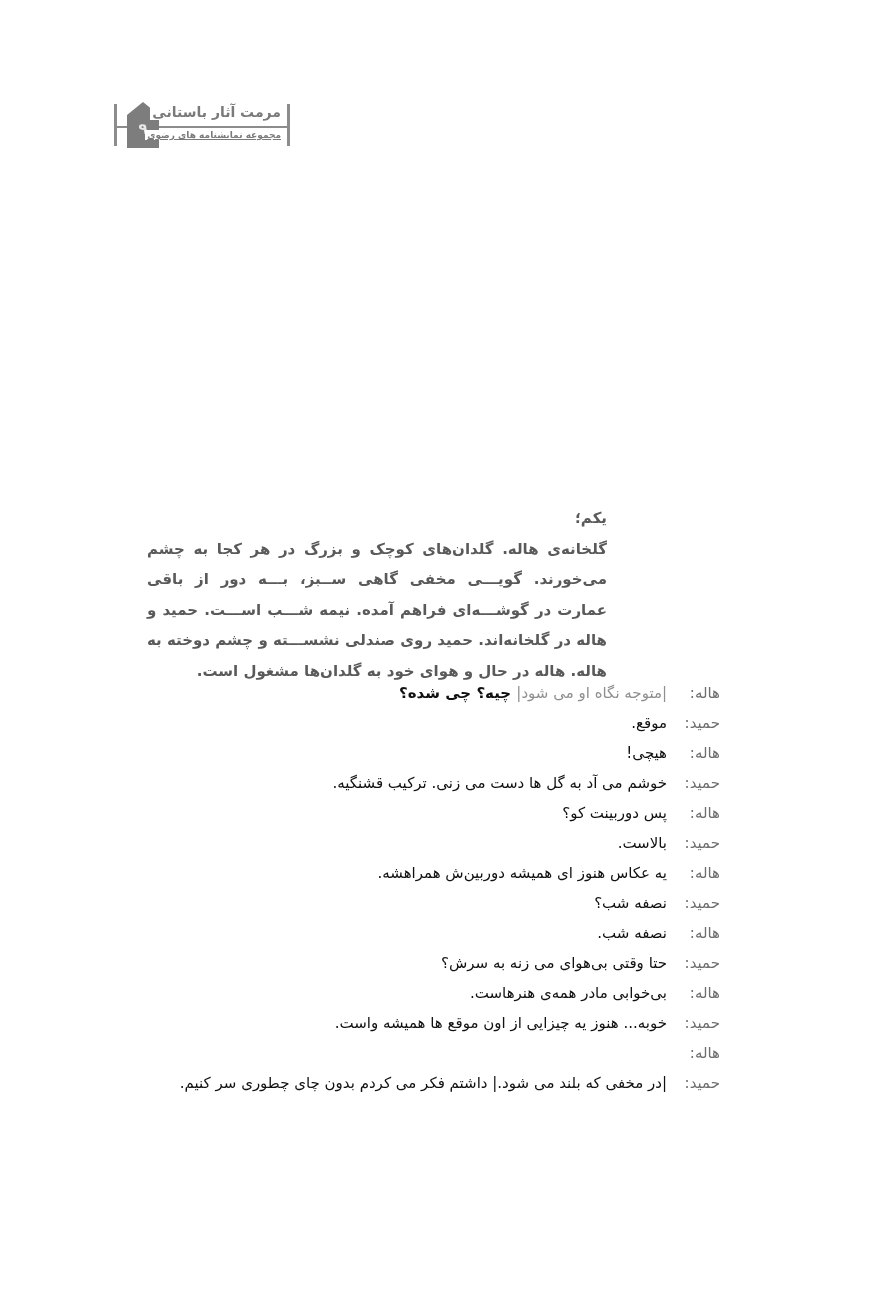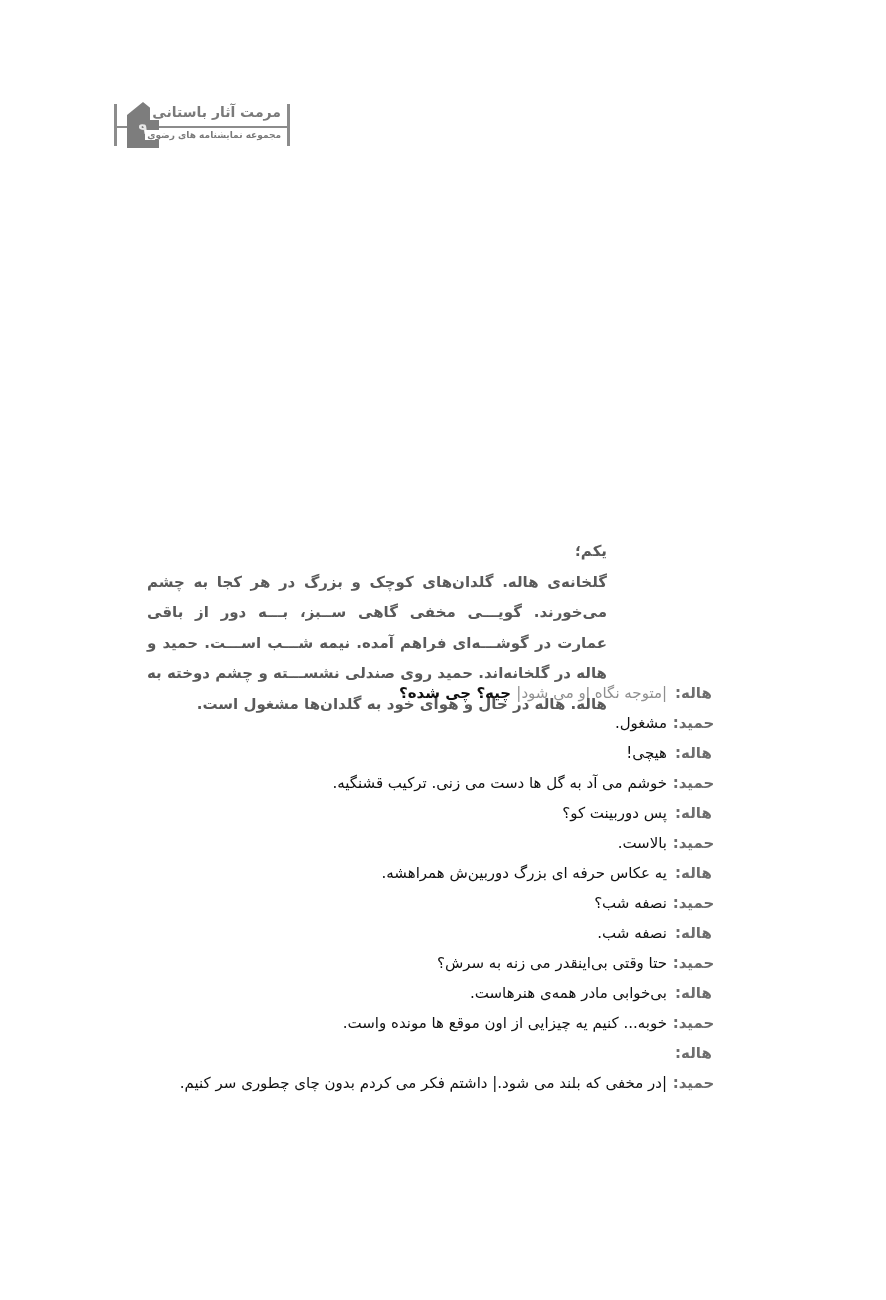--- a/index.html
+++ b/index.html
@@ -49,58 +49,58 @@
       position: absolute; right: 7px; top: 2px;
       font-size: 14px; font-weight: bold; color: #7a7a7a;
       letter-spacing: 0.5px;
       white-space: nowrap;
       background: #fff; padding: 0 2px;
     }
     .logo .subtitle {
       position: absolute; right: 7px; top: 28px;
       font-size: 9px; font-weight: bold; color: #7a7a7a;
       white-space: nowrap;
-      background: #fff; padding: 0 2px;
+      background: #fff; padding: 0 2px; text-decoration: underline;
     }
 
     
     .scene {
       position: absolute;
       right: 279px; 
       top: 503px;
       width: 460px;
       direction: rtl; text-align: justify;
       text-align-last: right;
       font-weight: bold;
       font-size: 15px;
       line-height: 30.5px;
       color: #5a5a5a;
     }
-    .scene .scene-title { display: block; text-align: right; margin-top: 33px; }
+    .scene .scene-title { display: block; text-align: right; }
 
     
     .dialogue {
       position: absolute;
       right: 166px; 
       top: 678px;
       width: 600px;
       direction: rtl;
     }
     .line {
       display: flex; flex-direction: row;
       align-items: baseline;
       height: 30px;
       font-size: 15px;
       line-height: 30px;
       white-space: nowrap;
     }
     .speaker {
       width: 53px; flex: 0 0 53px;
-      text-align: center;
-      font-weight: bold;
+      text-align: right;
+      font-weight: normal;
       color: #6e6e6e;
     }
     .speech { color: #111111; }
     .speech.bold { font-weight: bold; text-align: center; }
     .direction { color: #8f8f8f; }
   </style>
 </head>
 <body>
 
 <div class="logo">
@@ -119,61 +119,61 @@
   <span>گلخانه‌ی هاله. گلدان‌های کوچک و بزرگ در هر کجا به چشم می‌خورند. گویـــی مخفی گاهی ســبز، بـــه دور از باقی عمارت در گوشـــه‌ای فراهم آمده. نیمه شـــب اســـت. حمید و هاله در گلخانه‌اند. حمید روی صندلی نشســـته و چشم دوخته به هاله. هاله در حال و هوای خود به گلدان‌ها مشغول است.</span>
 </div>
 
 <div class="dialogue">
   <div class="line">
     <span class="speaker">هاله:</span>
     <span class="speech bold"><span class="direction" style="font-weight:normal">|متوجه نگاه او می شود|</span><span> چیه؟ چی شده؟</span></span>
   </div>
   <div class="line">
     <span class="speaker">حمید:</span>
-    <span class="speech">مشغول.</span>
+    <span class="speech">موقع.</span>
   </div>
   <div class="line">
     <span class="speaker">هاله:</span>
     <span class="speech">هیچی!</span>
   </div>
   <div class="line">
     <span class="speaker">حمید:</span>
     <span class="speech">خوشم می آد به گل ها دست می زنی. ترکیب قشنگیه.</span>
   </div>
   <div class="line">
     <span class="speaker">هاله:</span>
     <span class="speech">پس دوربینت کو؟</span>
   </div>
   <div class="line">
     <span class="speaker">حمید:</span>
     <span class="speech">بالاست.</span>
   </div>
   <div class="line">
     <span class="speaker">هاله:</span>
-    <span class="speech">یه عکاس حرفه ای بزرگ دوربین‌ش همراهشه.</span>
+    <span class="speech">یه عکاس هنوز ای همیشه دوربین‌ش همراهشه.</span>
   </div>
   <div class="line">
     <span class="speaker">حمید:</span>
     <span class="speech">نصفه شب؟</span>
   </div>
   <div class="line">
     <span class="speaker">هاله:</span>
     <span class="speech">نصفه شب.</span>
   </div>
   <div class="line">
     <span class="speaker">حمید:</span>
-    <span class="speech">حتا وقتی بی‌اینقدر می زنه به سرش؟</span>
+    <span class="speech">حتا وقتی بی‌هوای می زنه به سرش؟</span>
   </div>
   <div class="line">
     <span class="speaker">هاله:</span>
     <span class="speech">بی‌خوابی مادر همه‌ی هنرهاست.</span>
   </div>
   <div class="line">
     <span class="speaker">حمید:</span>
-    <span class="speech">خوبه... کنیم یه چیزایی از اون موقع ها مونده واست.</span>
+    <span class="speech">خوبه... هنوز یه چیزایی از اون موقع ها همیشه واست.</span>
   </div>
   <div class="line">
     <span class="speaker">هاله:</span>
   </div>
   <div class="line">
     <span class="speaker">حمید:</span>
     <span class="speech">|در مخفی که بلند می شود.| داشتم فکر می کردم بدون چای چطوری سر کنیم.</span>
   </div>
 </div>
 

